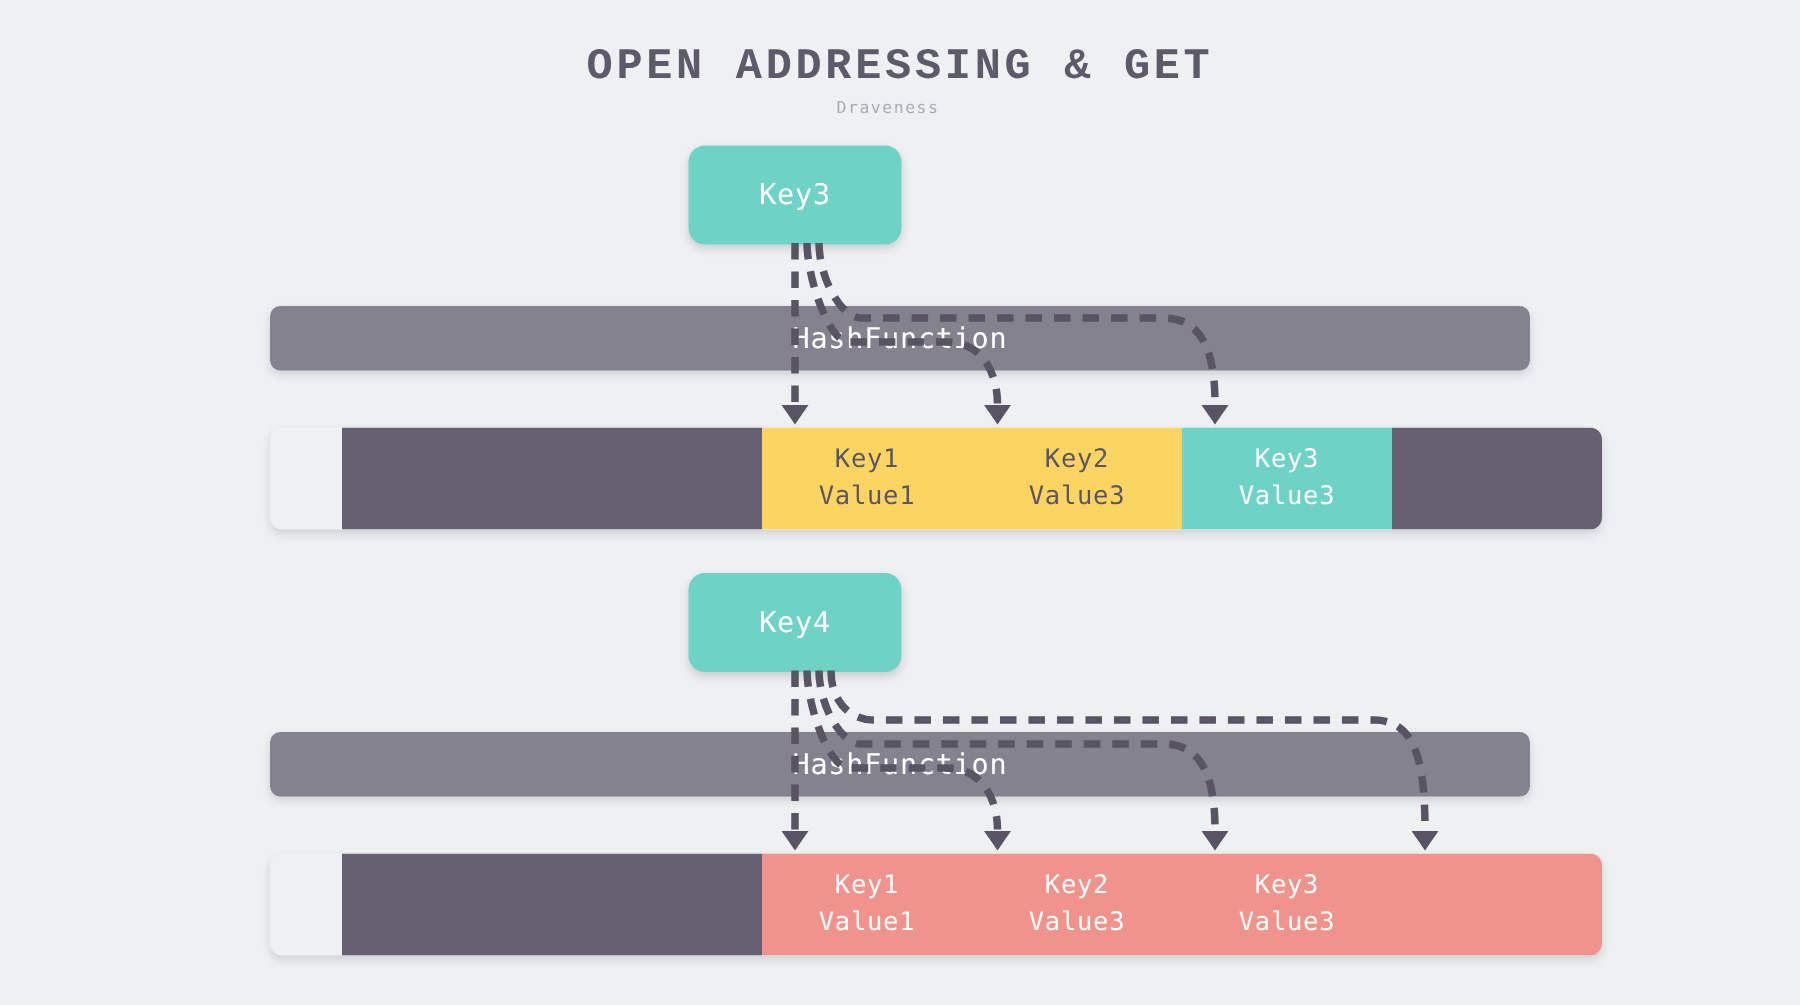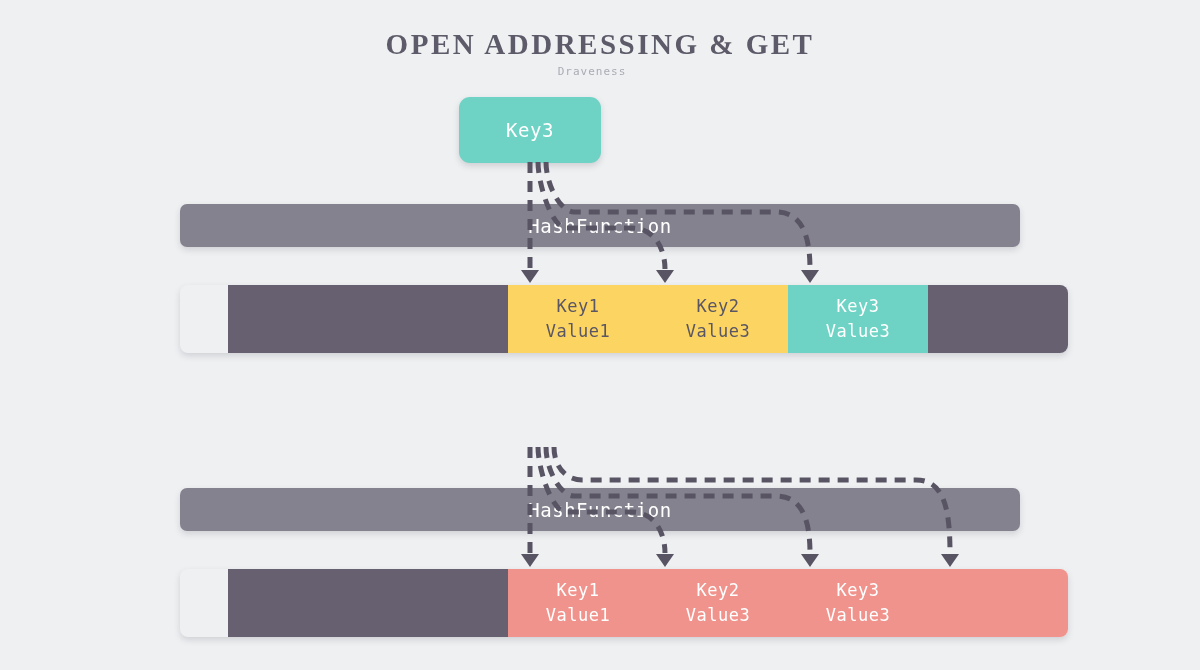--- a/index.html
+++ b/index.html
@@ -22,21 +22,21 @@
     height: 670px;
   }
 
   
   #title {
     position: absolute;
     top: 28px;
     left: 0;
     width: 1200px;
     text-align: center;
-    font-family: Liberation Serif, serif;
+    font-family: Liberation Mono, monospace;
     font-size: 29px;
     font-weight: 700;
     letter-spacing: 2.5px;
     color: #5d5b69;
   }
   #subtitle {
     position: absolute;
     top: 65px;
     left: 0;
     width: 1184px;
@@ -159,20 +159,23 @@
         <div>Key2</div>
         <div>Value3</div>
       </div>
       <div class="seg seg-teal" style="width: 140px;">
         <div>Key3</div>
         <div>Value3</div>
       </div>
       <div class="seg seg-empty-dark" style="width: 140px;"></div>
     </div>
 
+  <div class="keybox" id="keybox-key4">
+    <span>Key4</span>
+  </div>
 
   <div class="hashbar" id="hashbar-bottom">
     <span>HashFunction</span>
   </div>
 
   <div class="arraybar" id="arraybar-bottom">
       <div class="seg seg-empty-dark" style="width: 280px;"></div>
       <div class="seg seg-salmon" style="width: 140px;">
         <div>Key1</div>
         <div>Value1</div>

